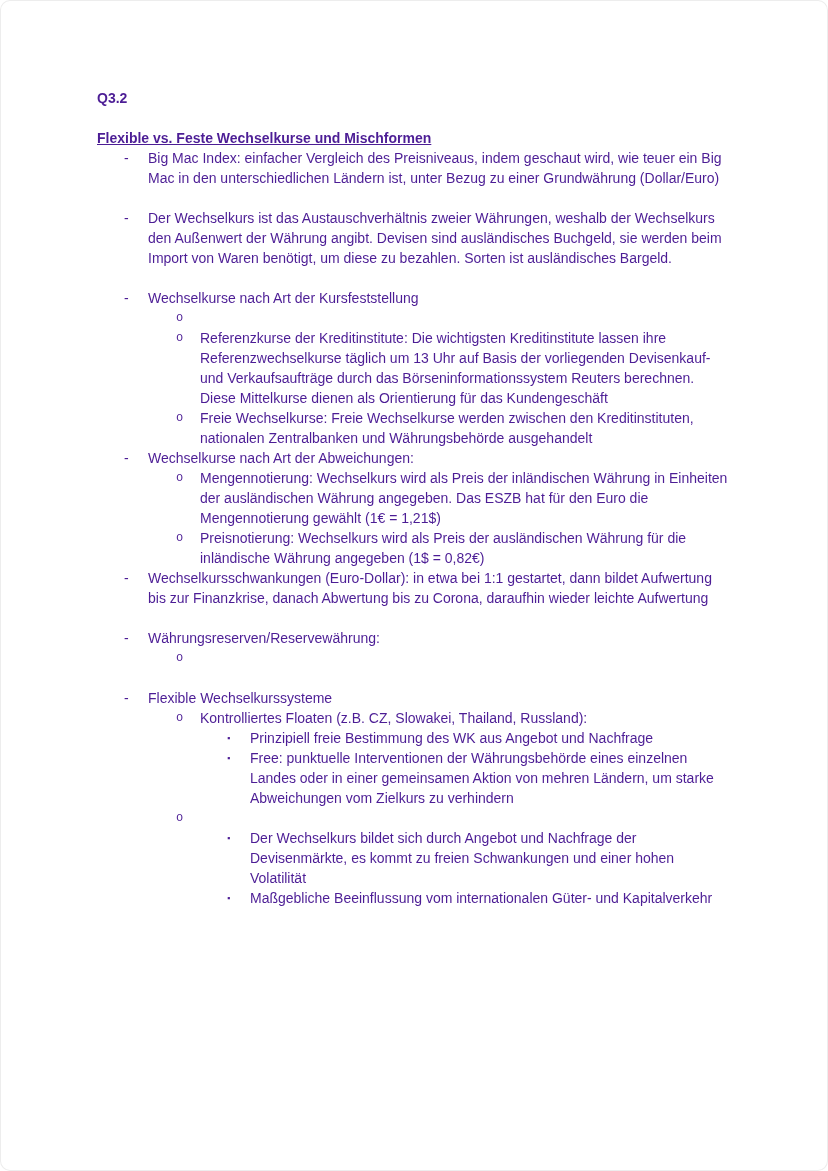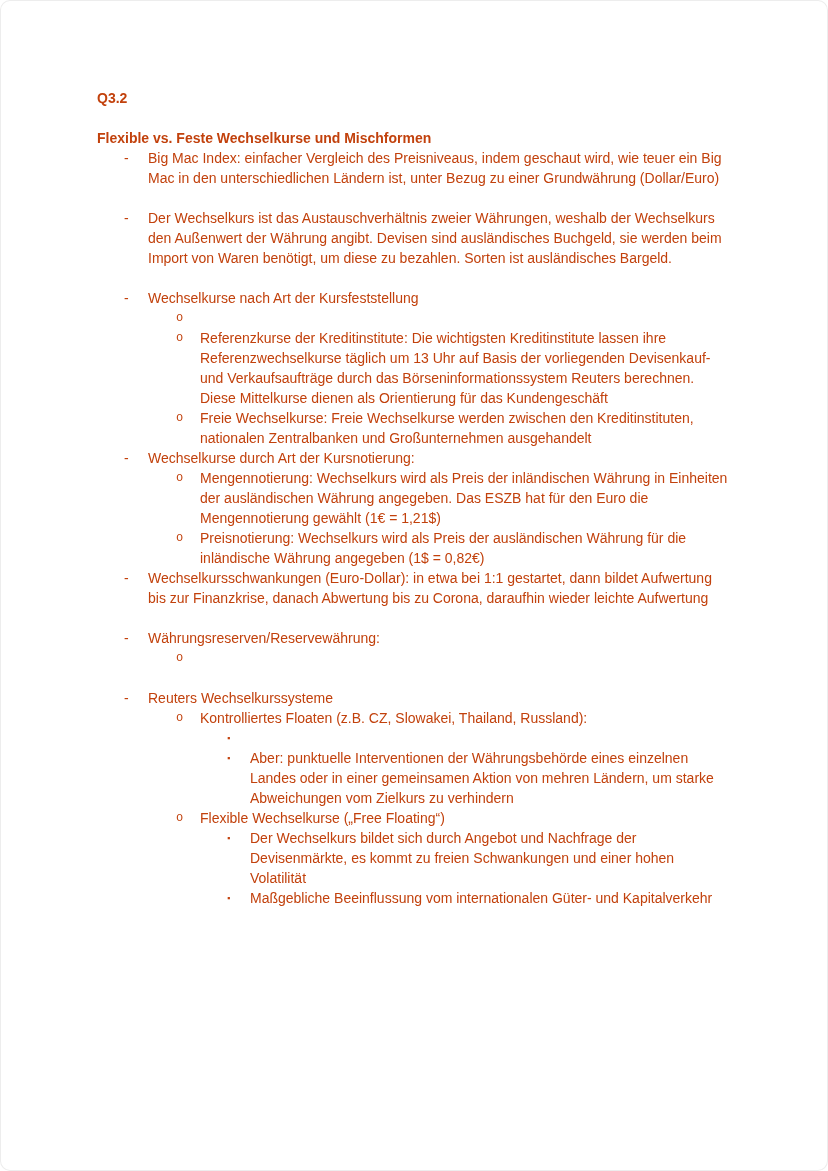--- a/index.html
+++ b/index.html
@@ -9,37 +9,38 @@
 
   .page {
     position: relative;
     width: 828px;
     height: 1171px;
     margin: 0 auto;
     background: #ffffff;
     border-radius: 10px;
     box-shadow: 0 0 0 1px #ededed inset;
     overflow: hidden;
-    color: #c2410c;
+    color: #4c1d95;
     font-size: 14px;
     line-height: 20px;
   }
 
   .content {
     padding: 88px 98px 0 97px;
   }
 
   .doc-code,
   .doc-title {
     font-weight: bold;
   }
 
   .section-heading {
     font-weight: bold;
     margin-top: 20px;
+    text-decoration: underline;
   }
 
   .bullet-list { margin-top: 0; }
 
   .item { display: flex; align-items: flex-start; }
   .item .marker { flex: 0 0 auto; line-height: 20px; }
   .item .item-text { flex: 1 1 auto; }
 
   .level-1 { padding-left: 27px; }
   .level-1 .marker { width: 24px; }
@@ -78,25 +79,25 @@
         </div>
         <div class="item level-2">
           <span class="marker">o</span>
         </div>
         <div class="item level-2">
           <span class="marker">o</span>
           <span class="item-text">Referenzkurse der Kreditinstitute: Die wichtigsten Kreditinstitute lassen ihre Referenzwechselkurse täglich um 13 Uhr auf Basis der vorliegenden Devisenkauf- und Verkaufsaufträge durch das Börseninformationssystem Reuters berechnen. Diese Mittelkurse dienen als Orientierung für das Kundengeschäft</span>
         </div>
         <div class="item level-2">
           <span class="marker">o</span>
-          <span class="item-text">Freie Wechselkurse: Freie Wechselkurse werden zwischen den Kreditinstituten, nationalen Zentralbanken und Großunternehmen ausgehandelt</span>
+          <span class="item-text">Freie Wechselkurse: Freie Wechselkurse werden zwischen den Kreditinstituten, nationalen Zentralbanken und Währungsbehörde ausgehandelt</span>
         </div>
         <div class="item level-1">
           <span class="marker">-</span>
-          <span class="item-text">Wechselkurse durch Art der Kursnotierung:</span>
+          <span class="item-text">Wechselkurse nach Art der Abweichungen:</span>
         </div>
         <div class="item level-2">
           <span class="marker">o</span>
           <span class="item-text">Mengennotierung: Wechselkurs wird als Preis der inländischen Währung in Einheiten der ausländischen Währung angegeben. Das ESZB hat für den Euro die Mengennotierung gewählt (1€ = 1,21$)</span>
         </div>
         <div class="item level-2">
           <span class="marker">o</span>
           <span class="item-text">Preisnotierung: Wechselkurs wird als Preis der ausländischen Währung für die inländische Währung angegeben (1$ = 0,82€)</span>
         </div>
         <div class="item level-1 gap-after">
@@ -105,36 +106,36 @@
         </div>
         <div class="item level-1">
           <span class="marker">-</span>
           <span class="item-text">Währungsreserven/Reservewährung:</span>
         </div>
         <div class="item level-2 gap-after">
           <span class="marker">o</span>
         </div>
         <div class="item level-1">
           <span class="marker">-</span>
-          <span class="item-text">Reuters Wechselkurssysteme</span>
+          <span class="item-text">Flexible Wechselkurssysteme</span>
         </div>
         <div class="item level-2">
           <span class="marker">o</span>
           <span class="item-text">Kontrolliertes Floaten (z.B. CZ, Slowakei, Thailand, Russland):</span>
         </div>
         <div class="item level-3">
           <span class="marker">▪</span>
+          <span class="item-text">Prinzipiell freie Bestimmung des WK aus Angebot und Nachfrage</span>
         </div>
         <div class="item level-3">
           <span class="marker">▪</span>
-          <span class="item-text">Aber: punktuelle Interventionen der Währungsbehörde eines einzelnen Landes oder in einer gemeinsamen Aktion von mehren Ländern, um starke Abweichungen vom Zielkurs zu verhindern</span>
+          <span class="item-text">Free: punktuelle Interventionen der Währungsbehörde eines einzelnen Landes oder in einer gemeinsamen Aktion von mehren Ländern, um starke Abweichungen vom Zielkurs zu verhindern</span>
         </div>
         <div class="item level-2">
           <span class="marker">o</span>
-          <span class="item-text">Flexible Wechselkurse („Free Floating“)</span>
         </div>
         <div class="item level-3">
           <span class="marker">▪</span>
           <span class="item-text">Der Wechselkurs bildet sich durch Angebot und Nachfrage der Devisenmärkte, es kommt zu freien Schwankungen und einer hohen Volatilität</span>
         </div>
         <div class="item level-3">
           <span class="marker">▪</span>
           <span class="item-text">Maßgebliche Beeinflussung vom internationalen Güter- und Kapitalverkehr</span>
         </div>
       </div>

